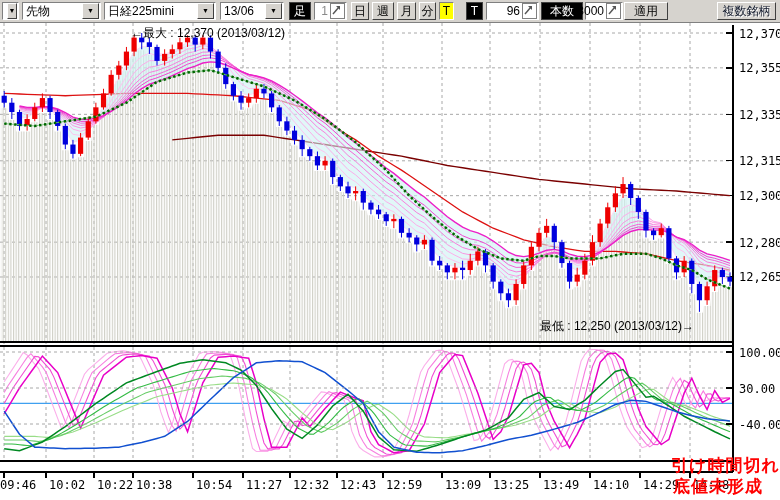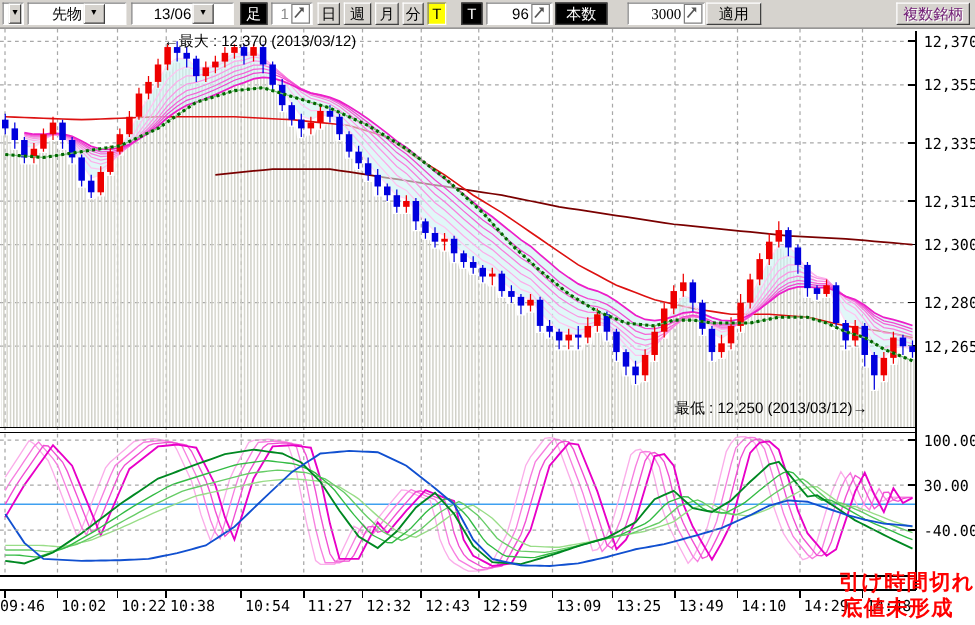--- a/index.html
+++ b/index.html
@@ -3,29 +3,29 @@
 <meta charset="utf-8">
 <style>
   html,body{margin:0;padding:0;background:#fff;width:780px;height:500px;overflow:hidden;
     font-family:"Liberation Sans",sans-serif;-webkit-font-smoothing:none;}
   #app{position:relative;width:780px;height:500px;background:#fff;}
   
   .toolbar{position:absolute;top:0;left:0;width:780px;height:23px;background:#d6d3ce;
     border-bottom:1px solid #808080;display:flex;align-items:center;box-sizing:border-box;padding:0 2px;}
   .tb{height:18px;box-sizing:border-box;font-size:12px;line-height:16px;flex:0 0 auto;}
   .combo{background:#fff;border:1px solid;border-color:#808080 #fff #fff #808080;
-    display:flex;align-items:center;justify-content:center;padding-left:3px;}
+    display:flex;align-items:center;justify-content:space-between;padding-left:3px;}
   .combo .cb-arrow{width:15px;height:14px;margin:1px;background:#d6d3ce;
     border:1px solid;border-color:#fff #404040 #404040 #fff;font-size:7px;color:#000;
     display:flex;align-items:center;justify-content:center;}
   .btn{background:#d6d3ce;border:1px solid;border-color:#fff #404040 #404040 #fff;
     color:#000;text-align:center;padding:0;display:flex;align-items:center;justify-content:center;}
   .btn-black{background:#000;color:#fff;border-color:#404040;}
   .btn-yellow{background:#ffff00;color:#000;border-color:#808080 #fff #fff #808080;}
-  .btn-disabled{color:#701a75;text-shadow:1px 1px 0 #ffffff;}
+  .btn-disabled{color:#0f172a;text-shadow:1px 1px 0 #ffffff;}
   .spin{background:#fff;border:1px solid;border-color:#808080 #fff #fff #808080;
     display:flex;align-items:center;justify-content:flex-end;padding:0 1px;gap:1px;}
   .spin .val{flex:1;text-align:right;padding-right:1px;}
   .spin.grayed .val{color:#8a8a8a;}
   .spin .dial{width:13px;height:14px;background:#fff;border:1px solid #808080;flex:0 0 auto;}
   
   #chartsvg{position:absolute;top:23px;left:0;}
   text{user-select:none;}
   .axis-num{font-family:"DejaVu Sans Mono","Liberation Mono",monospace;font-size:12px;fill:#000;}
   .anno{font-size:12px;fill:#000;font-family:"Liberation Sans",sans-serif;}
@@ -38,21 +38,25 @@
 
   <div class="toolbar">
     <div class="tb combo" style="width:17px;">
       <span></span>
       <span class="cb-arrow">▼</span>
     </div>
     <div class="tb combo" style="width:79px;margin-left:3px;">
       <span>先物</span>
       <span class="cb-arrow">▼</span>
     </div>
-    <div class="tb combo" style="width:82px;margin-left:4px;">
+    <div class="tb combo" style="width:112px;margin-left:3px;">
+      <span>日経225mini</span>
+      <span class="cb-arrow">▼</span>
+    </div>
+    <div class="tb combo" style="width:64px;margin-left:4px;">
       <span>13/06</span>
       <span class="cb-arrow">▼</span>
     </div>
     <div class="tb btn btn-black" style="width:22px;margin-left:5px;">足</div>
     <div class="tb spin grayed" style="width:33px;margin-left:3px;">
       <span class="val">1</span>
       <span class="dial"><svg width="11" height="12" viewBox="0 0 11 12">
             <path d="M2 10 L8 3" stroke="#555" stroke-width="1.4" fill="none"></path>
             <path d="M5 2 L9 2 L9 6 Z" fill="#555"></path>
           </svg></span>
@@ -64,21 +68,21 @@
     <div class="tb btn btn-yellow" style="width:15px;margin-left:3px;">T</div>
     <div class="tb btn btn-black" style="width:17px;margin-left:12px;">T</div>
     <div class="tb spin" style="width:53px;margin-left:3px;">
       <span class="val">96</span>
       <span class="dial"><svg width="11" height="12" viewBox="0 0 11 12">
             <path d="M2 10 L8 3" stroke="#555" stroke-width="1.4" fill="none"></path>
             <path d="M5 2 L9 2 L9 6 Z" fill="#555"></path>
           </svg></span>
     </div>
     <div class="tb btn btn-black" style="width:42px;margin-left:2px;">本数</div>
-    <div class="tb spin" style="width:62px;margin-left:16px;font-family:Liberation Serif, serif;">
+    <div class="tb spin" style="width:38px;margin-left:2px;">
       <span class="val">3000</span>
       <span class="dial"><svg width="11" height="12" viewBox="0 0 11 12">
             <path d="M2 10 L8 3" stroke="#555" stroke-width="1.4" fill="none"></path>
             <path d="M5 2 L9 2 L9 6 Z" fill="#555"></path>
           </svg></span>
     </div>
     <div class="tb btn" style="width:44px;margin-left:1px;">適用</div>
     <div class="tb btn btn-disabled" style="width:59px;margin-left:auto;margin-right:2px;">複数銘柄</div>
   </div>
 

